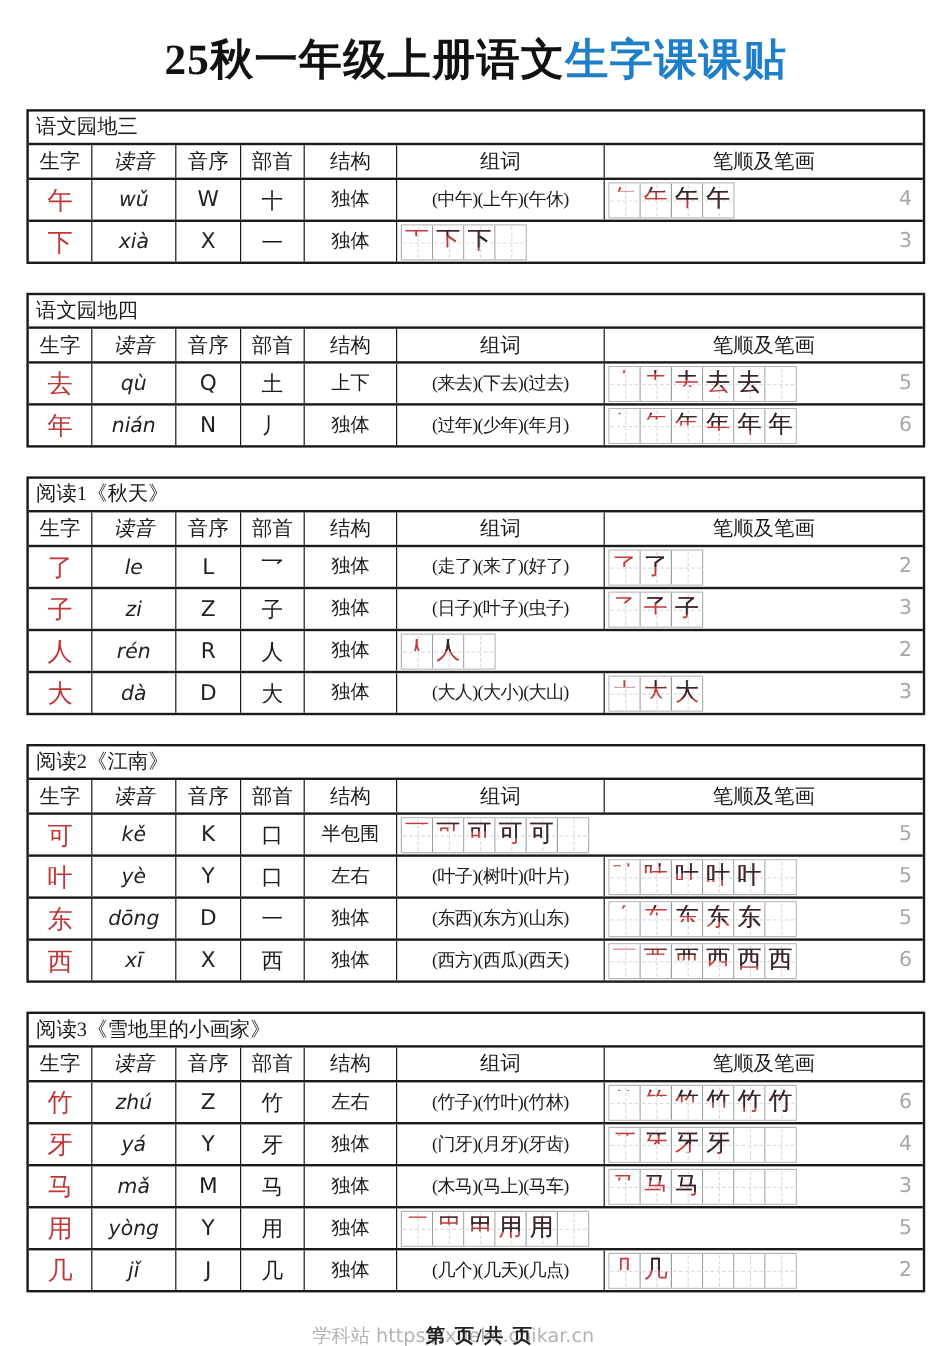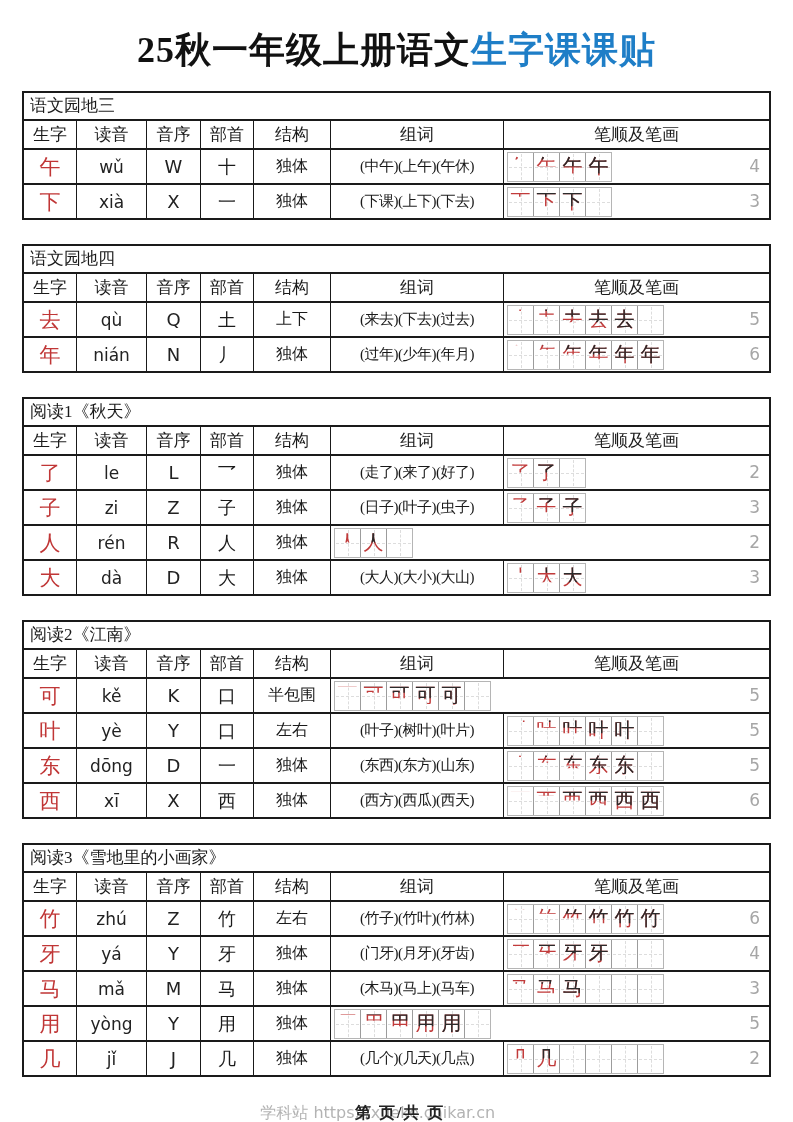--- a/index.html
+++ b/index.html
@@ -14,21 +14,21 @@
   .t-title{height:26px;line-height:26px;padding-left:6px;font-size:17px;
            border-bottom:2px solid #1a1a1a;text-align:left;}
   .row{display:flex;align-items:flex-end;}
   .row.head .cell{height:27px;line-height:27px;font-size:17px;}
   .row.data{border-top:2px solid #1a1a1a;}
   .cell{border-right:1px solid #1a1a1a;box-sizing:border-box;text-align:center;
         display:flex;align-items:center;justify-content:center;overflow:hidden;}
   .cell:last-child{border-right:none;}
   .row.data .cell{height:33px;}
   .c-char{width:53px;}
-  .c-pinyin{width:70px;}
+  .c-pinyin{width:70px;font-style:italic;}
   .c-initial{width:54px;}
   .c-radical{width:53px;}
   .c-structure{width:77px;}
   .c-words{width:173px;}
   .c-strokes{flex:1;justify-content:flex-start;position:relative;}
   .row.head .c-strokes{justify-content:center;}
   .cell-char{color:#c03636;font-size:21px;}
   .cell-pinyin{font-family:"DejaVu Sans",sans-serif;font-size:17px;color:#222;}
   .cell-initial{font-family:"DejaVu Sans",sans-serif;font-size:18px;color:#222;}
   .cell-radical{font-size:18px;}
@@ -111,21 +111,20 @@
           </div>
           <span class="stroke-count">4</span>
         </div>
       </div>
       <div class="row data">
         <div class="cell c-char cell-char">下</div>
         <div class="cell c-pinyin cell-pinyin">xià</div>
         <div class="cell c-initial cell-initial">X</div>
         <div class="cell c-radical cell-radical">一</div>
         <div class="cell c-structure cell-structure">独体</div>
-        <div class="cell c-words cell-words">(下课)(上下)(下去)</div>
         <div class="cell c-strokes cell-strokes">
           <div class="scell-group">
             <div class="scell">
               <span class="gridv"></span>
               <span class="gridh"></span>
               <span class="stroke-glyph red" style="clip-path: inset(0px 0px 66.6667%);">下</span>
               <span class="stroke-glyph blk" style="clip-path: inset(0px 0px 100%);">下</span>
             </div>
             <div class="scell">
               <span class="gridv"></span>

